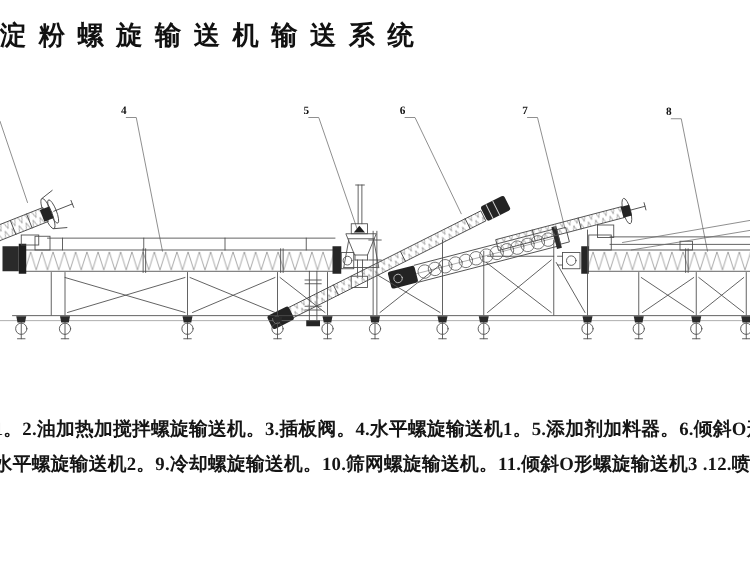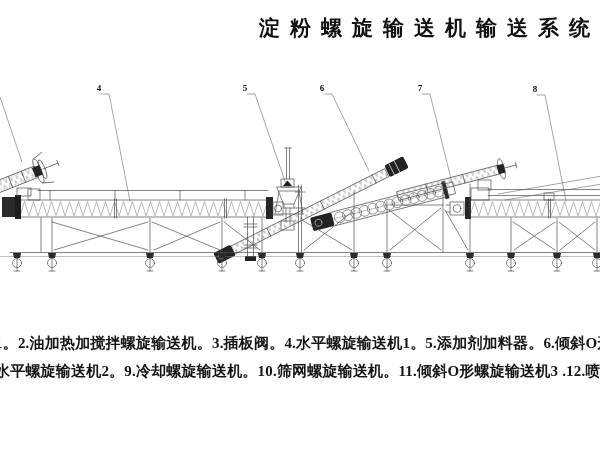--- a/index.html
+++ b/index.html
@@ -3,21 +3,21 @@
 <meta charset="utf-8">
 <style>
   html,body{margin:0;padding:0;}
   body{
     width:600px;height:450px;position:relative;overflow:hidden;
     background:#ffffff;
     font-family:"Liberation Serif","DejaVu Serif",serif;
   }
   #title{
     position:absolute;top:14px;left:0;width:600px;
-    text-align:right;font-size:21px;font-weight:bold;color:#111;
+    text-align:left;font-size:21px;font-weight:bold;color:#111;
     letter-spacing:10px;white-space:nowrap;
   }
   #drawing{position:absolute;top:0;left:0;}
   .cap{
     position:absolute;left:-5px;width:700px;
     font-size:15px;font-weight:bold;color:#151515;
     white-space:nowrap;letter-spacing:0.2px;
   }
   #cap1{top:334px;}
   #cap2{top:362px;}

